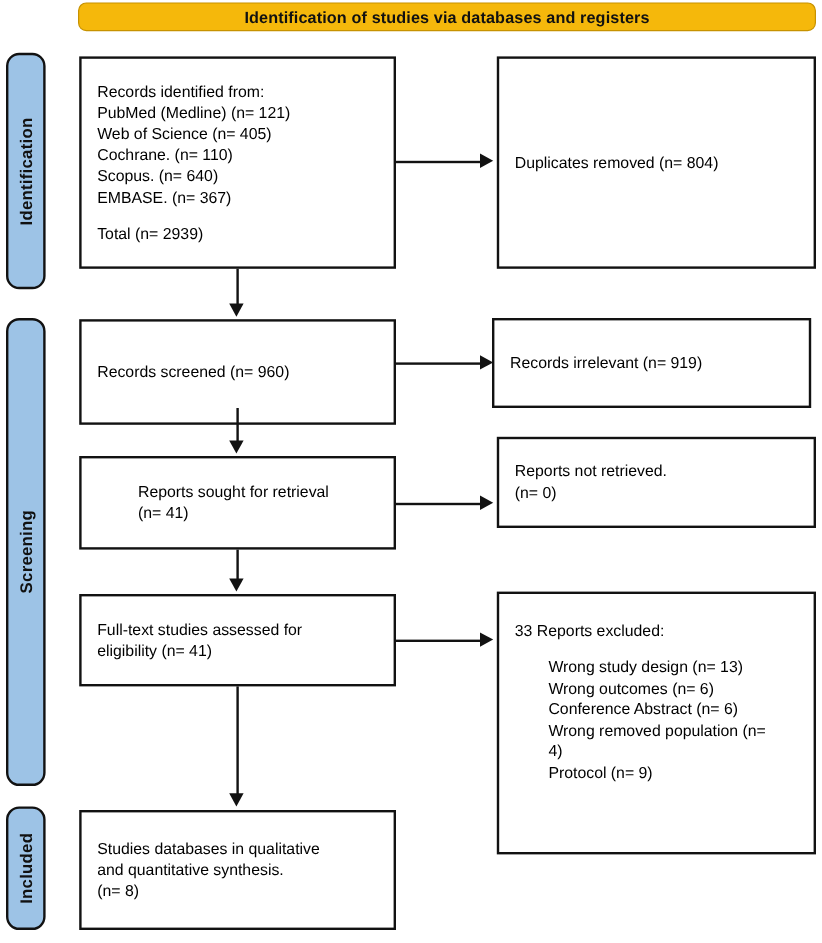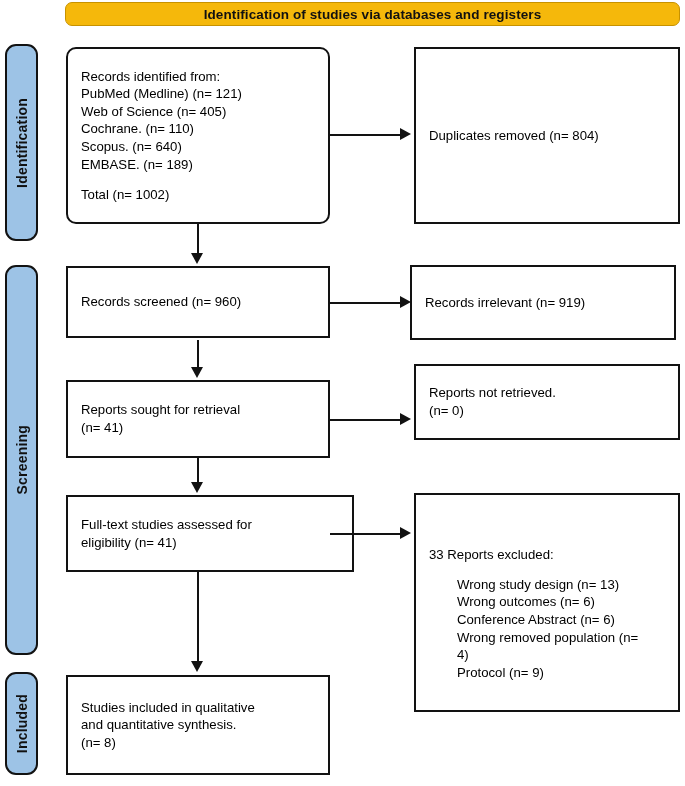--- a/index.html
+++ b/index.html
@@ -83,32 +83,32 @@
     font-size: 13.2px;
     line-height: 1.33;
     color: #000000;
     width: 100%;
     box-sizing: border-box;
   }
   .box-inner .blank-line { display: block; height: 0.95em; }
   .indent { padding-left: 28px; display: block; }
 
   
-  #box-identified      { left: 66px; top: 47px;  width: 264px; height: 177px; border-radius: 10px; }
-  #box-screened        { left: 66px; top: 266px; width: 264px; height: 72px; }
-  #box-sought          { left: 66px; top: 380px; width: 264px; height: 78px; }
-  #box-fulltext        { left: 66px; top: 495px; width: 288px; height: 77px; }
+  #box-identified      { left: 66px; top: 47px;  width: 264px; height: 177px; }
+  #box-screened        { left: 66px; top: 266px; width: 264px; height: 88px; }
+  #box-sought          { left: 66px; top: 380px; width: 264px; height: 78px; padding-left: 34px; }
+  #box-fulltext        { left: 66px; top: 495px; width: 264px; height: 77px; }
   #box-included-final  { left: 66px; top: 675px; width: 264px; height: 100px; }
 
   
   #box-duplicates      { left: 414px; top: 47px;  width: 266px; height: 177px; }
   #box-irrelevant      { left: 410px; top: 265px; width: 266px; height: 75px; }
   #box-notretrieved    { left: 414px; top: 364px; width: 266px; height: 76px; }
   #box-excluded        { left: 414px; top: 493px; width: 266px; height: 219px;
-                         align-items: center; }
+                         align-items: flex-start; }
   #box-excluded .box-inner { padding-top: 22px; }
 
   
   .conn {
     position: absolute;
     background: #121212;
   }
   .v-line { width: 1.7px; }
   .h-line { height: 1.7px; }
 
@@ -166,23 +166,23 @@
     <span class="stage-text">Included</span>
   </div>
 
   <div class="box" id="box-identified">
     <div class="box-inner">
       <span>Records identified from:</span><br>
       <span>PubMed (Medline) (n= 121)</span><br>
       <span>Web of Science (n= 405)</span><br>
       <span>Cochrane. (n= 110)</span><br>
       <span>Scopus. (n= 640)</span><br>
-      <span>EMBASE. (n= 189)</span>
+      <span>EMBASE. (n= 367)</span>
       <span class="blank-line"></span>
-      <span>Total (n= 1002)</span>
+      <span>Total (n= 2939)</span>
     </div>
   </div>
 
   <div class="box" id="box-duplicates">
     <div class="box-inner">
       <span>Duplicates removed (n= 804)</span>
     </div>
   </div>
 
   <div class="box" id="box-screened">
@@ -226,21 +226,21 @@
       <span class="indent">Wrong outcomes (n= 6)</span>
       <span class="indent">Conference Abstract (n= 6)</span>
       <span class="indent">Wrong removed population (n=</span>
       <span class="indent">4)</span>
       <span class="indent">Protocol (n= 9)</span>
     </div>
   </div>
 
   <div class="box" id="box-included-final">
     <div class="box-inner">
-      <span>Studies included in qualitative</span><br>
+      <span>Studies databases in qualitative</span><br>
       <span>and quantitative synthesis.</span><br>
       <span>(n= 8)</span>
     </div>
   </div>
 
   <div class="conn v-line" id="v1"></div>
   <div class="arrow-down" id="a1"></div>
 
   <div class="conn v-line" id="v2"></div>
   <div class="arrow-down" id="a2"></div>

